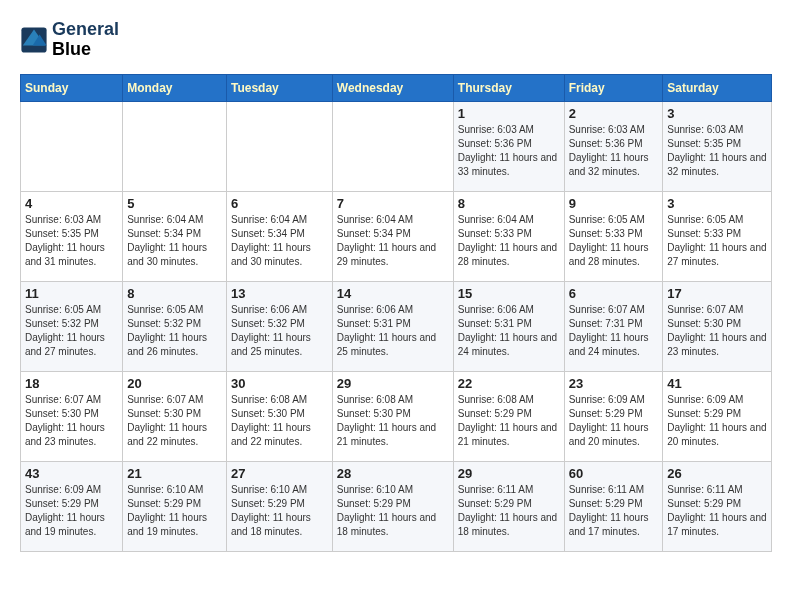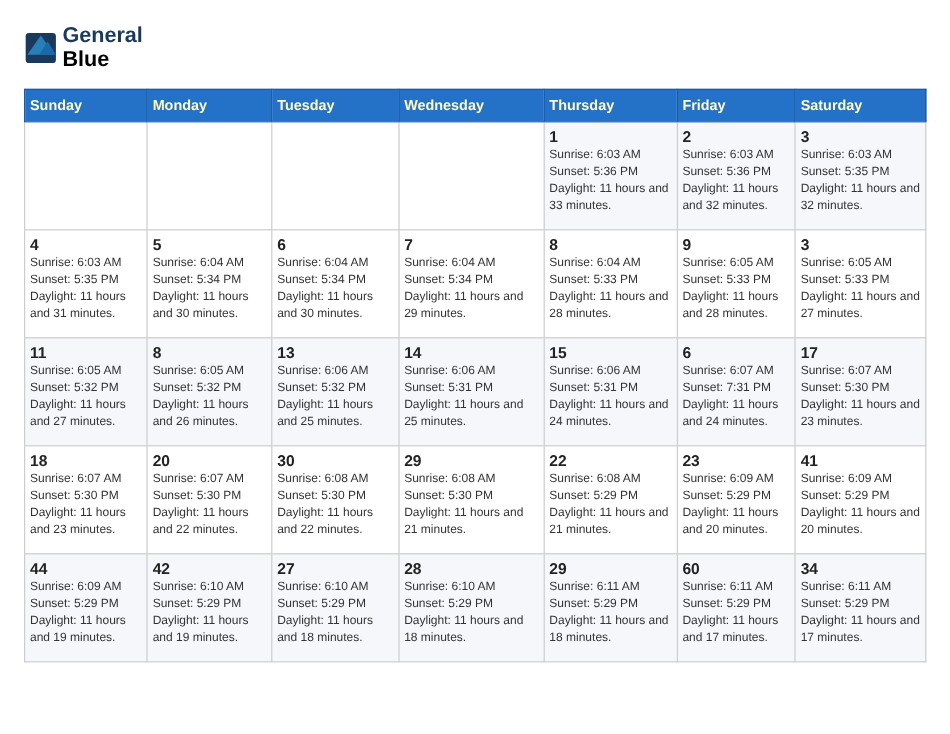--- a/index.html
+++ b/index.html
@@ -289,28 +289,28 @@
         <td>
           <span class="day-num">41</span>
           <div class="day-info">Sunrise: 6:09 AM
 Sunset: 5:29 PM
 Daylight: 11 hours
 and 20 minutes.</div>
         </td>
       </tr>
       <tr>
         <td>
-          <span class="day-num">44</span>
+          <span class="day-num">43</span>
           <div class="day-info">Sunrise: 6:09 AM
 Sunset: 5:29 PM
 Daylight: 11 hours
 and 19 minutes.</div>
         </td>
         <td>
-          <span class="day-num">42</span>
+          <span class="day-num">21</span>
           <div class="day-info">Sunrise: 6:10 AM
 Sunset: 5:29 PM
 Daylight: 11 hours
 and 19 minutes.</div>
         </td>
         <td>
           <span class="day-num">27</span>
           <div class="day-info">Sunrise: 6:10 AM
 Sunset: 5:29 PM
 Daylight: 11 hours
@@ -331,21 +331,21 @@
 and 18 minutes.</div>
         </td>
         <td>
           <span class="day-num">60</span>
           <div class="day-info">Sunrise: 6:11 AM
 Sunset: 5:29 PM
 Daylight: 11 hours
 and 17 minutes.</div>
         </td>
         <td>
-          <span class="day-num">34</span>
+          <span class="day-num">26</span>
           <div class="day-info">Sunrise: 6:11 AM
 Sunset: 5:29 PM
 Daylight: 11 hours
 and 17 minutes.</div>
         </td>
       </tr>
     </tbody>
 </table>
 
 </body></html>

